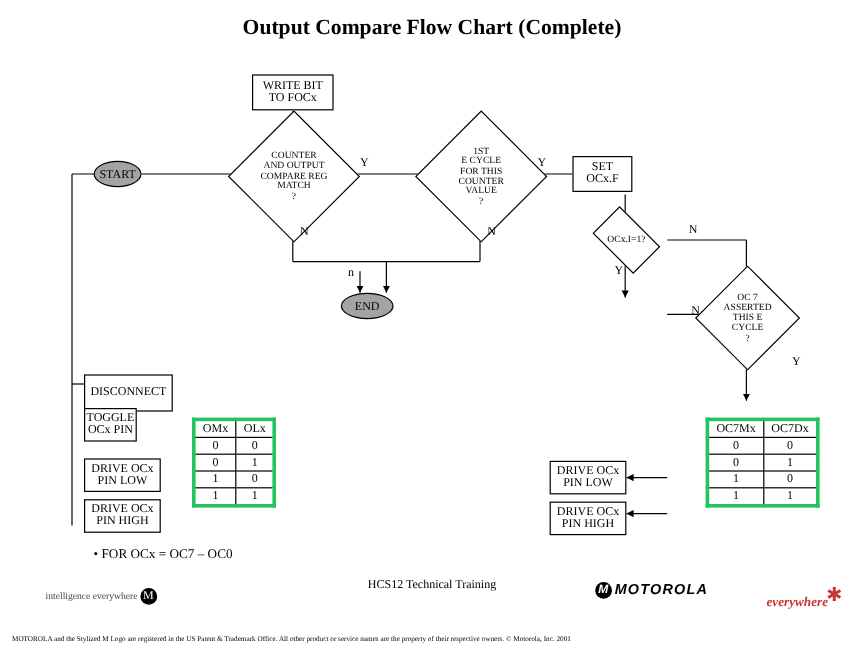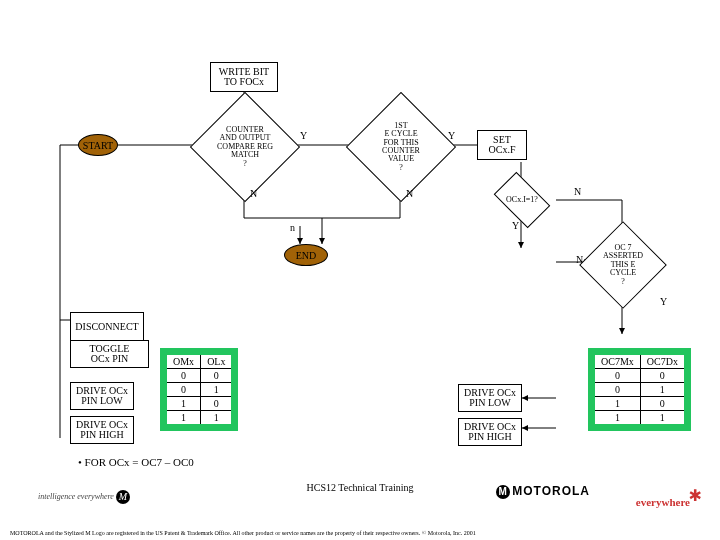--- a/index.html
+++ b/index.html
@@ -1,41 +1,42 @@
 <!DOCTYPE html>
 <html><head>
 <meta charset="utf-8">
 <style>
 *{box-sizing:border-box;margin:0;padding:0}
 body{width:720px;height:540px;background:#fff;font-family:"Times New Roman",serif;font-size:10px;position:relative;color:#000}
 .title{font-size:18px;font-weight:bold;text-align:center;padding:12px 0 6px;font-family:"Times New Roman",serif}
 .page{position:absolute;inset:0}
 .box{position:absolute;border:1px solid #000;background:#fff;text-align:center;display:flex;align-items:center;justify-content:center;line-height:1.05;padding:1px}
-.oval{position:absolute;border:1px solid #000;border-radius:50%/50%;background:#a16207;text-align:center;display:flex;align-items:center;justify-content:center}
+.oval{position:absolute;border:1px solid #000;border-radius:50%/50%;background:#a3a3a3;text-align:center;display:flex;align-items:center;justify-content:center}
 .diamond{position:absolute}
 .diamond .dshape{position:absolute;inset:0;transform:rotate(45deg);border:1px solid #000;background:#fff}
 .diamond .dlabel{position:absolute;inset:0;display:flex;align-items:center;justify-content:center;text-align:center;line-height:1.05;z-index:2}
 .lbl{position:absolute;font-size:10px}
 svg.wires{position:absolute;inset:0;width:720px;height:540px;pointer-events:none}
-.tbl{position:absolute;border:7px solid #22c55e;border-collapse:collapse}
+.tbl{position:absolute;border:3px solid #22c55e;border-collapse:collapse}
 .tbl td,.tbl th{border:1px solid #000;text-align:center;font-size:10px;padding:1px 6px;font-weight:normal}
 .tbl th{font-size:10px}
 .bullet{position:absolute;font-size:11px}
 .footer-training{position:absolute;left:0;right:0;text-align:center;font-size:10px}
 .footer-bar{position:absolute;left:0;right:0;bottom:4px;font-size:6px;text-align:left;padding:0 10px;color:#000}
-.logo{position:absolute;font-weight:bold;}
+.logo{position:absolute;font-weight:bold;font-style:italic}
 .logo-m{font-family:Arial,sans-serif}
-.logo-ie{position:absolute;font-size:8px;font-style:italic;color:#444}
+.logo-ie{position:absolute;font-size:8px;color:#444}
 .logo-dot{display:inline-block;width:14px;height:14px;border-radius:50%;background:#000;color:#fff;text-align:center;line-height:14px;font-size:10px;margin:0 2px;vertical-align:middle}
 </style>
 </head>
 <body>
 
 <div class="page">
 
+  <div class="title">Output Compare Flow Chart (Complete)</div>
 
   <svg class="wires">
     <defs>
       <marker id="ah" markerWidth="8" markerHeight="8" refX="6" refY="3" orient="auto">
         <path d="M0,0 L6,3 L0,6 Z" fill="#000"></path>
       </marker>
     </defs>
 
     <line x1="244" y1="92" x2="244" y2="110" stroke="#000" marker-end="url(#ah)"></line>
 
@@ -113,21 +114,21 @@
     <div class="dshape"></div>
     <div class="dlabel" style="white-space:pre;font-size:8px">OC 7
 ASSERTED
 THIS E
 CYCLE
 ?</div>
   </div>
 
   <div class="box" style="left:70px;top:312px;width:74px;height:31px">DISCONNECT</div>
 
-  <div class="box" style="left:70px;top:340px;width:79px;height:28px;white-space:pre">TOGGLE
+  <div class="box" style="left:70px;top:340px;width:44px;height:28px;white-space:pre">TOGGLE
 OCx PIN</div>
   <div class="box" style="left:70px;top:382px;width:64px;height:28px;white-space:pre">DRIVE OCx
 PIN LOW</div>
   <div class="box" style="left:70px;top:416px;width:64px;height:28px;white-space:pre">DRIVE OCx
 PIN HIGH</div>
 
   <div class="box" style="left:458px;top:384px;width:64px;height:28px;white-space:pre">DRIVE OCx
 PIN LOW</div>
   <div class="box" style="left:458px;top:418px;width:64px;height:28px;white-space:pre">DRIVE OCx
 PIN HIGH</div>

